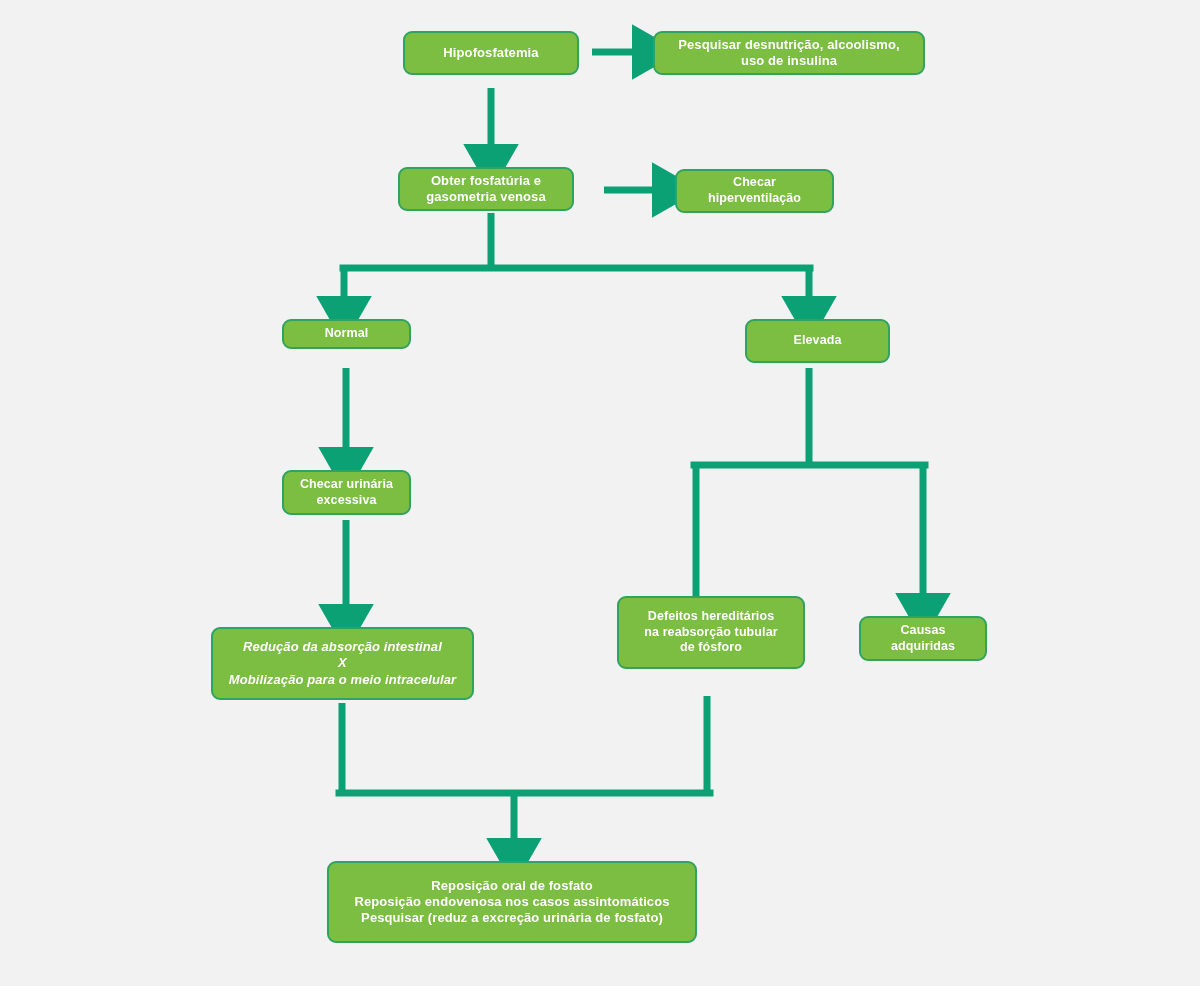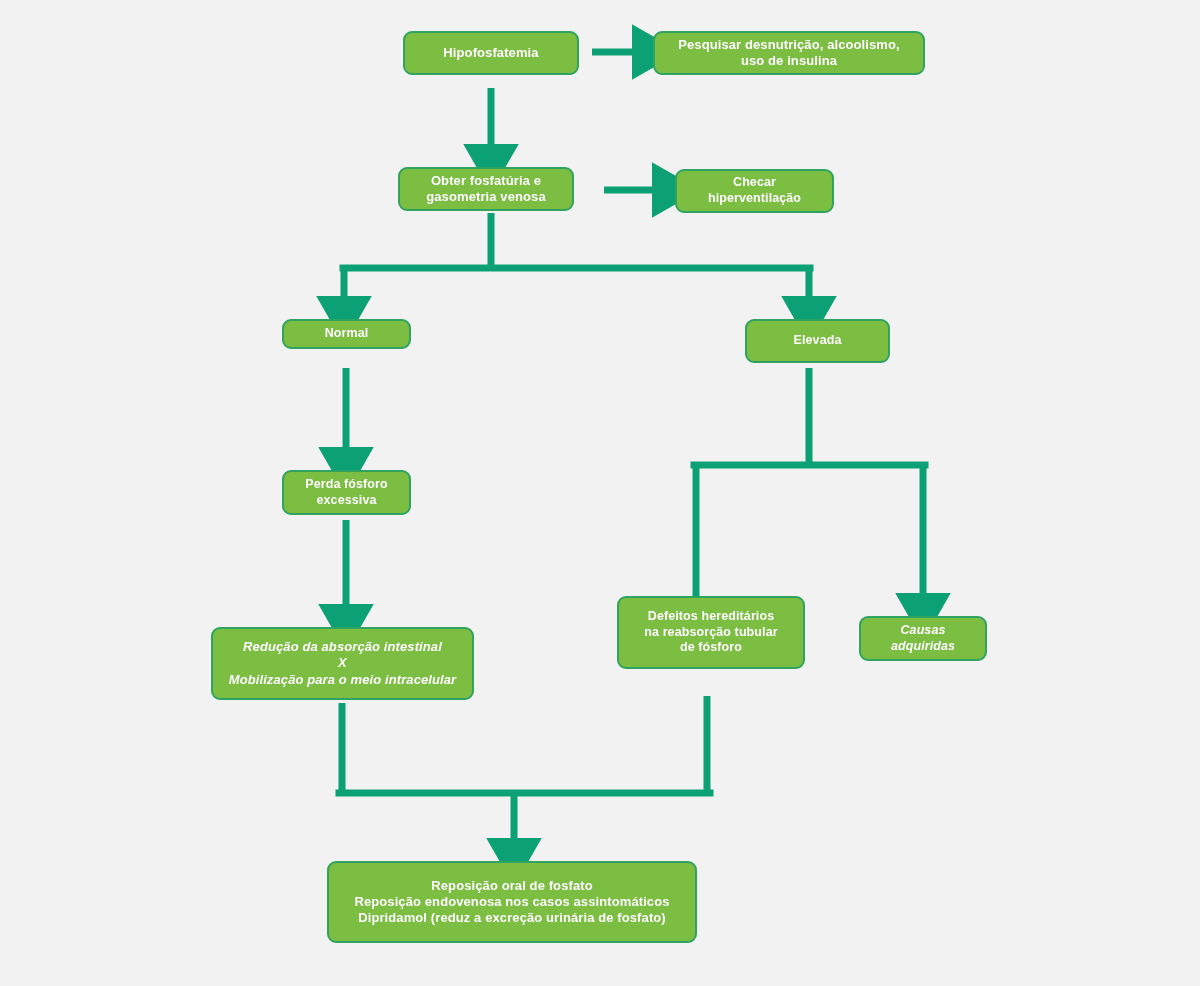--- a/index.html
+++ b/index.html
@@ -108,31 +108,31 @@
 
   <div class="node" style="left:398px;top:167px;width:176px;height:44px;font-size:13px;">Obter fosfatúria e
 gasometria venosa</div>
 
   <div class="node" style="left:675px;top:169px;width:159px;height:44px;font-size:12.5px;">Checar hiperventilação</div>
 
   <div class="node" style="left:282px;top:319px;width:129px;height:30px;font-size:12.5px;">Normal</div>
 
   <div class="node" style="left:745px;top:319px;width:145px;height:44px;font-size:12.5px;">Elevada</div>
 
-  <div class="node" style="left:282px;top:470px;width:129px;height:45px;font-size:12.5px;">Perda fósforo
+  <div class="node" style="left:282px;top:470px;width:129px;height:45px;font-size:12.5px;">Checar urinária
 excessiva</div>
 
   <div class="node" style="left:211px;top:627px;width:263px;height:73px;font-size:13px;font-style:italic;">Redução da absorção intestinal
 X
 Mobilização para o meio intracelular</div>
 
   <div class="node" style="left:617px;top:596px;width:188px;height:73px;font-size:12.5px;">Defeitos hereditários
 na reabsorção tubular
 de fósforo</div>
 
-  <div class="node" style="left:859px;top:616px;width:128px;height:45px;font-size:12.5px;font-style:italic;">Causas
+  <div class="node" style="left:859px;top:616px;width:128px;height:45px;font-size:12.5px;">Causas
 adquiridas</div>
 
   <div class="node" style="left:327px;top:861px;width:370px;height:82px;font-size:13px;">Reposição oral de fosfato
 Reposição endovenosa nos casos assintomáticos
-Dipridamol (reduz a excreção urinária de fosfato)</div>
+Pesquisar (reduz a excreção urinária de fosfato)</div>
 
 </div>
 
 </body></html>

